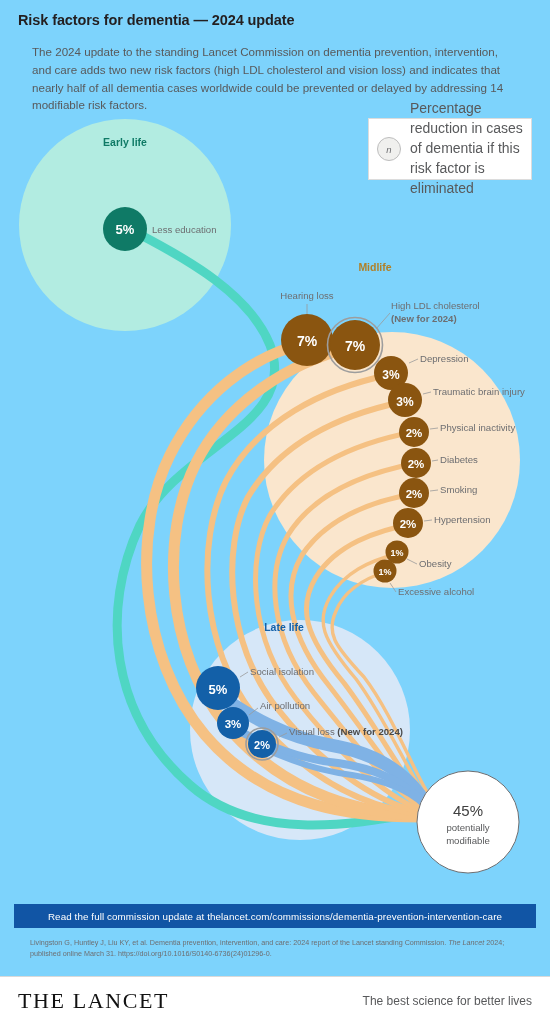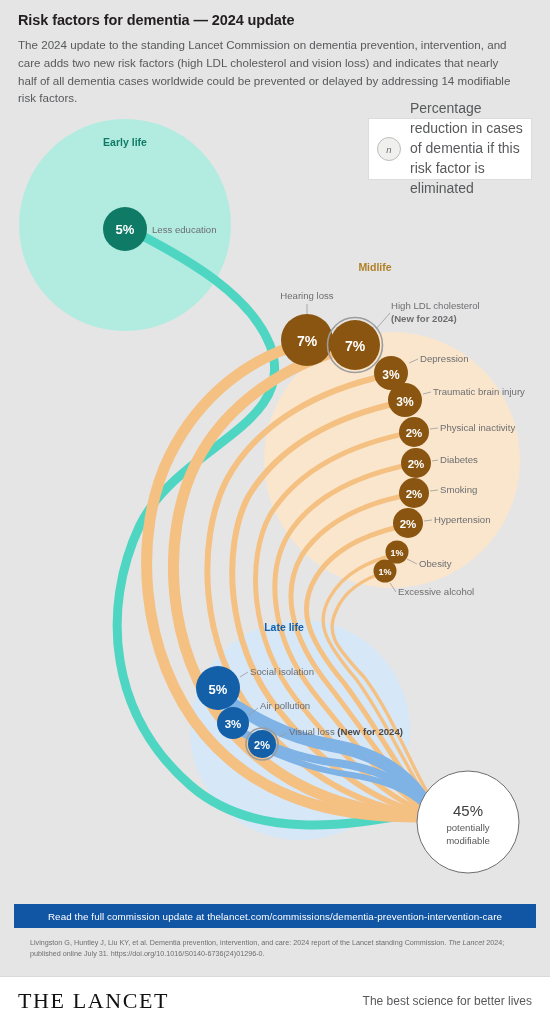--- a/index.html
+++ b/index.html
@@ -8,21 +8,21 @@
     background: #ffffff;
   }
   body {
     font-family: "Liberation Sans", sans-serif;
     -webkit-font-smoothing: antialiased;
   }
   #page {
     position: relative;
     width: 550px;
     height: 1024px;
-    background: #e5e5e5;
+    background: #7dd3fc;
     overflow: hidden;
   }
   
   .header {
     position: absolute;
     left: 0; top: 0;
     width: 550px;
     padding: 12px 18px 0 18px;
     box-sizing: border-box;
   }
@@ -31,21 +31,21 @@
     font-weight: bold;
     color: #231f20;
     letter-spacing: -0.1px;
     margin: 0 0 7px 0;
     line-height: 1.2;
   }
   .standfirst {
     font-size: 11.6px;
     color: #58595b;
     line-height: 1.52;
-    margin: 0;
+    margin: 14px;
     max-width: 500px;
   }
   
   .legend {
     position: absolute;
     left: 368px;
     top: 118px;
     width: 164px;
     height: 62px;
     background: #ffffff;
@@ -306,21 +306,21 @@
         <tspan>Visual loss </tspan><tspan class="newtag">(New for 2024)</tspan>
       </text>
 
     </g>
   </svg>
 
   <a class="cta" href="#">Read the full commission update at thelancet.com/commissions/dementia-prevention-intervention-care</a>
 
   <div class="citation">
     <span>Livingston G, Huntley J, Liu KY, et al.  Dementia prevention, intervention, and care: 2024 report of the Lancet standing Commission. </span><span class="ital">The Lancet</span><span> 2024;</span><br>
-    <span>published online July 31. https://doi.org/10.1016/S0140-6736(24)01296-0.</span>
+    <span>published online March 31. https://doi.org/10.1016/S0140-6736(24)01296-0.</span>
   </div>
 
   <div class="footer">
     <div class="brand">THE LANCET</div>
     <div class="tagline">The best science for better lives</div>
   </div>
 
 </div>
 
 </body></html>

